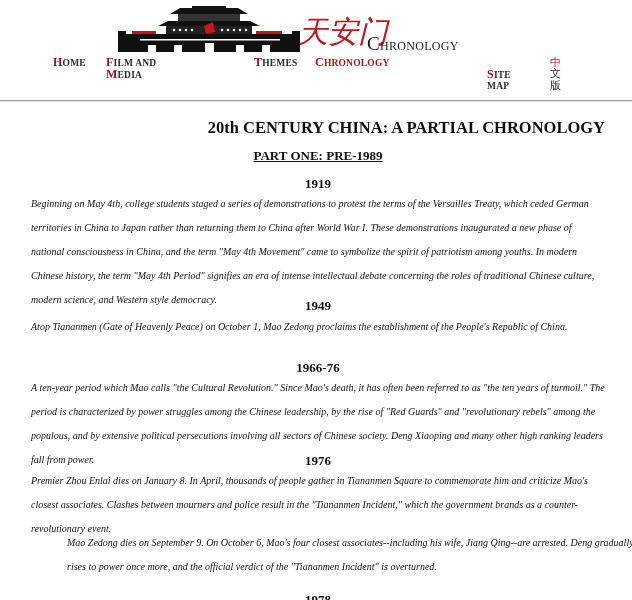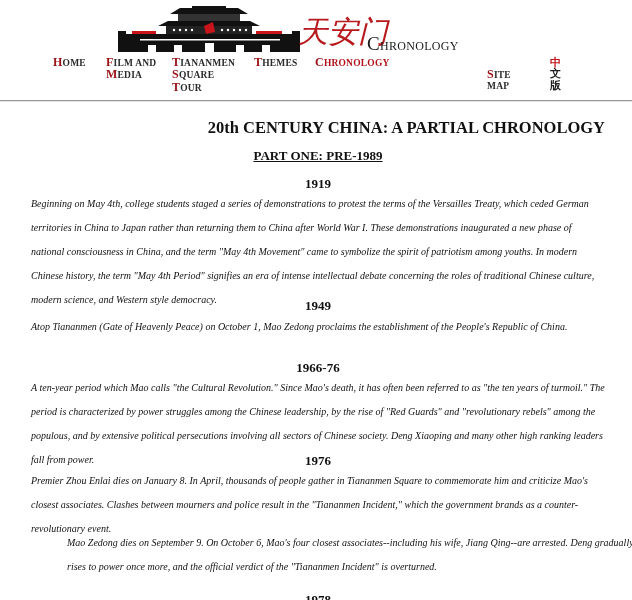--- a/index.html
+++ b/index.html
@@ -22,21 +22,21 @@
     .logo-title .cap { font-size: 19px; }
     .nav {
       position: absolute; left: 0; top: 57px; width: 528px; height: 40px;
       font-family: "Liberation Serif", serif;
       font-size: 9.5px; font-weight: bold; line-height: 11.3px;
       color: #2b2b2b; letter-spacing: 0.2px;
     }
     .nav-item { position: absolute; cursor: pointer; text-transform: uppercase; }
     .nav-item .first { color: #9b1216; font-size: 12px; }
     .nav-item.active { color: #b0141a; }
-    .nav-item.chinese { color: #1f1f1f; font-size: 11px; font-weight: bold; font-family: "DejaVu Sans", sans-serif; text-transform: none; }
+    .nav-item.chinese { color: #1f1f1f; font-size: 11px; font-weight: normal; font-family: "DejaVu Sans", sans-serif; text-transform: none; }
     .nav-item.chinese .first { color: #c0121a; font-size: 11px; }
     .hr {
       position: absolute; left: 0; top: 100px; width: 632px; height: 0;
       border-top: 1px solid #9a9a9a; border-bottom: 1px solid #e2e2e2;
     }
     .content { position: absolute; left: 31px; top: 115px; width: 574px; }
     .page-title {
       text-align: right; font-weight: bold; font-size: 16.5px; margin: 0;
       position: absolute; left: 0; top: 3px; width: 574px;
     }
@@ -101,25 +101,20 @@
 </div>
 
 <div class="nav">
   <div class="nav-item" style="left:53px; top:0;">
     <span class="first">H</span><span>ome</span>
   </div>
   <div class="nav-item" style="left:106px; top:0;">
     <div><span class="first">F</span><span>ilm and</span></div>
     <div><span class="first">M</span><span>edia</span></div>
   </div>
-  <div class="nav-item" style="left:172px; top:0;">
-    <div><span class="first">T</span><span>iananmen</span></div>
-    <div><span class="first">S</span><span>quare</span></div>
-    <div><span class="first">T</span><span>our</span></div>
-  </div>
   <div class="nav-item" style="left:254px; top:0;">
     <span class="first">T</span><span>hemes</span>
   </div>
   <div class="nav-item active" style="left:315px; top:0;">
     <span class="first">C</span><span>hronology</span>
   </div>
   <div class="nav-item" style="left:487px; top:12px;">
     <span class="first">S</span><span>ite map</span>
   </div>
   <div class="nav-item chinese" style="left:550px; top:0;">

